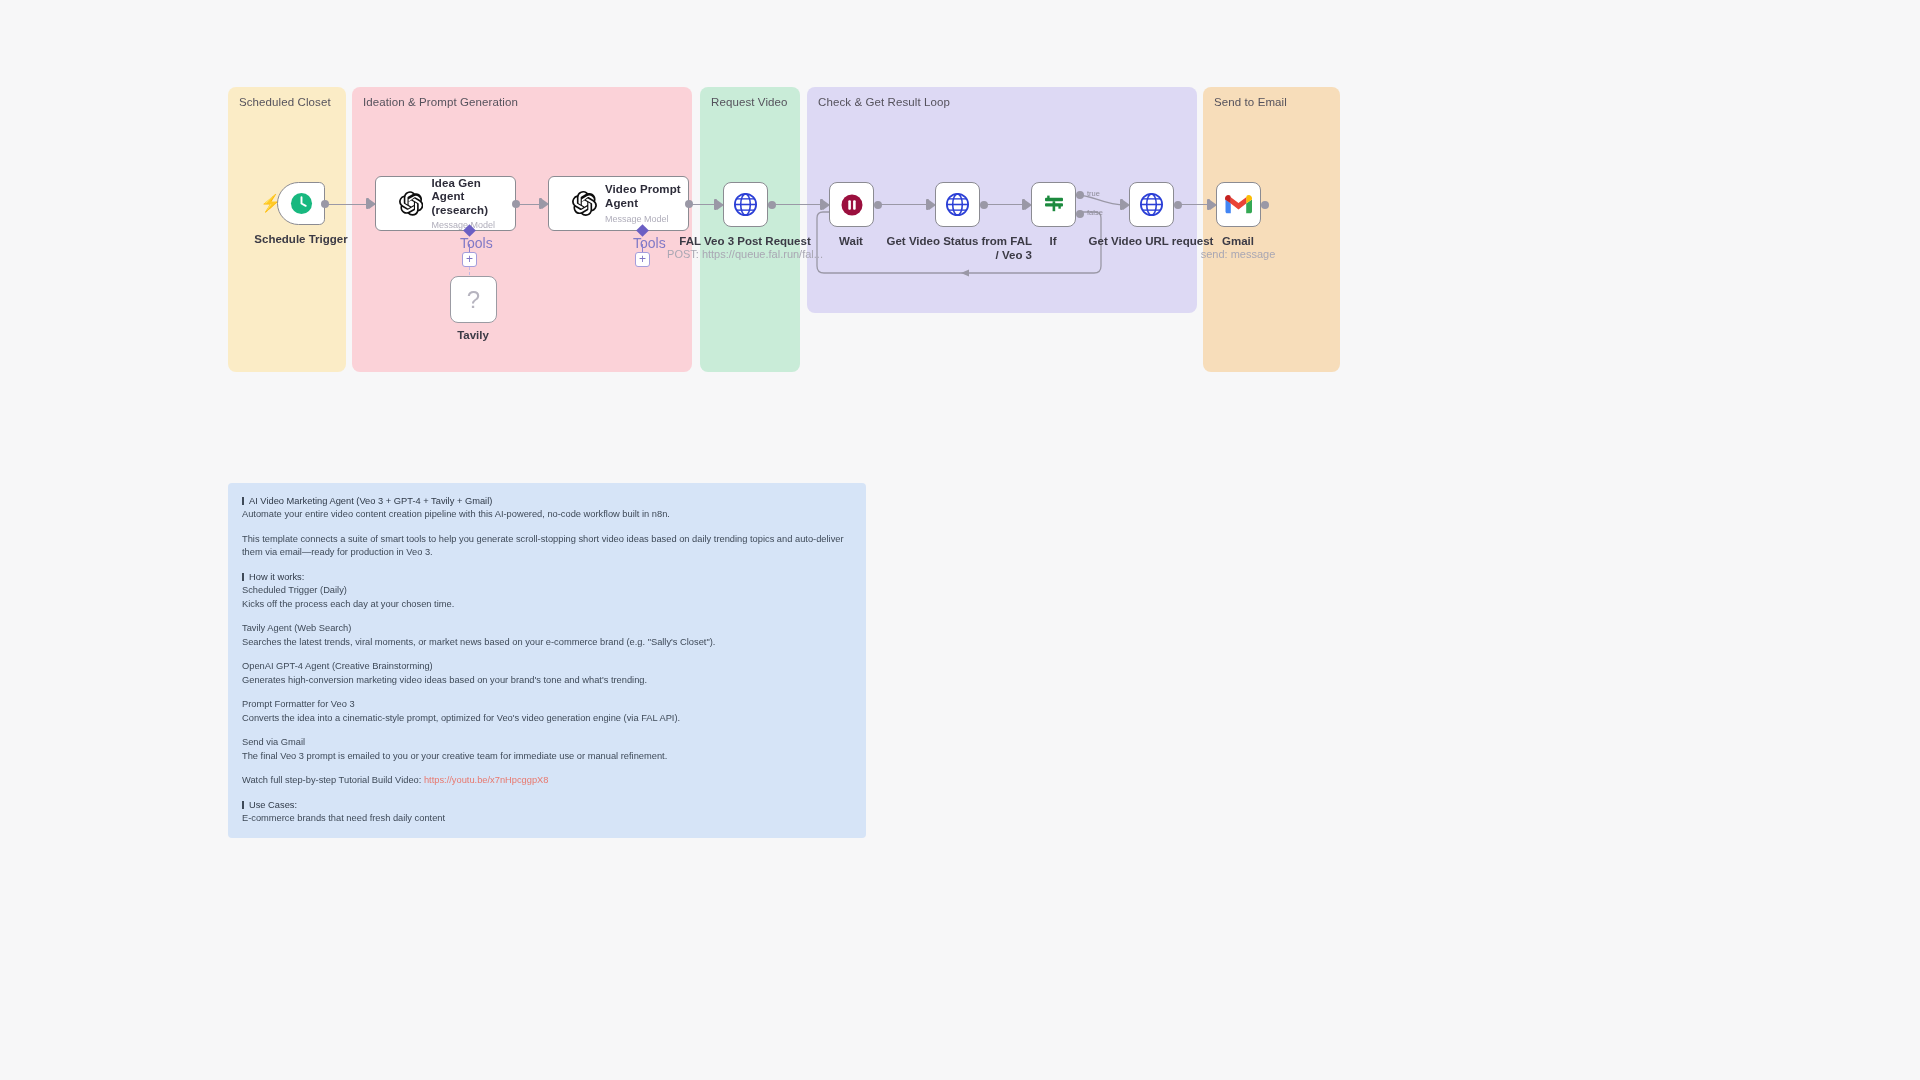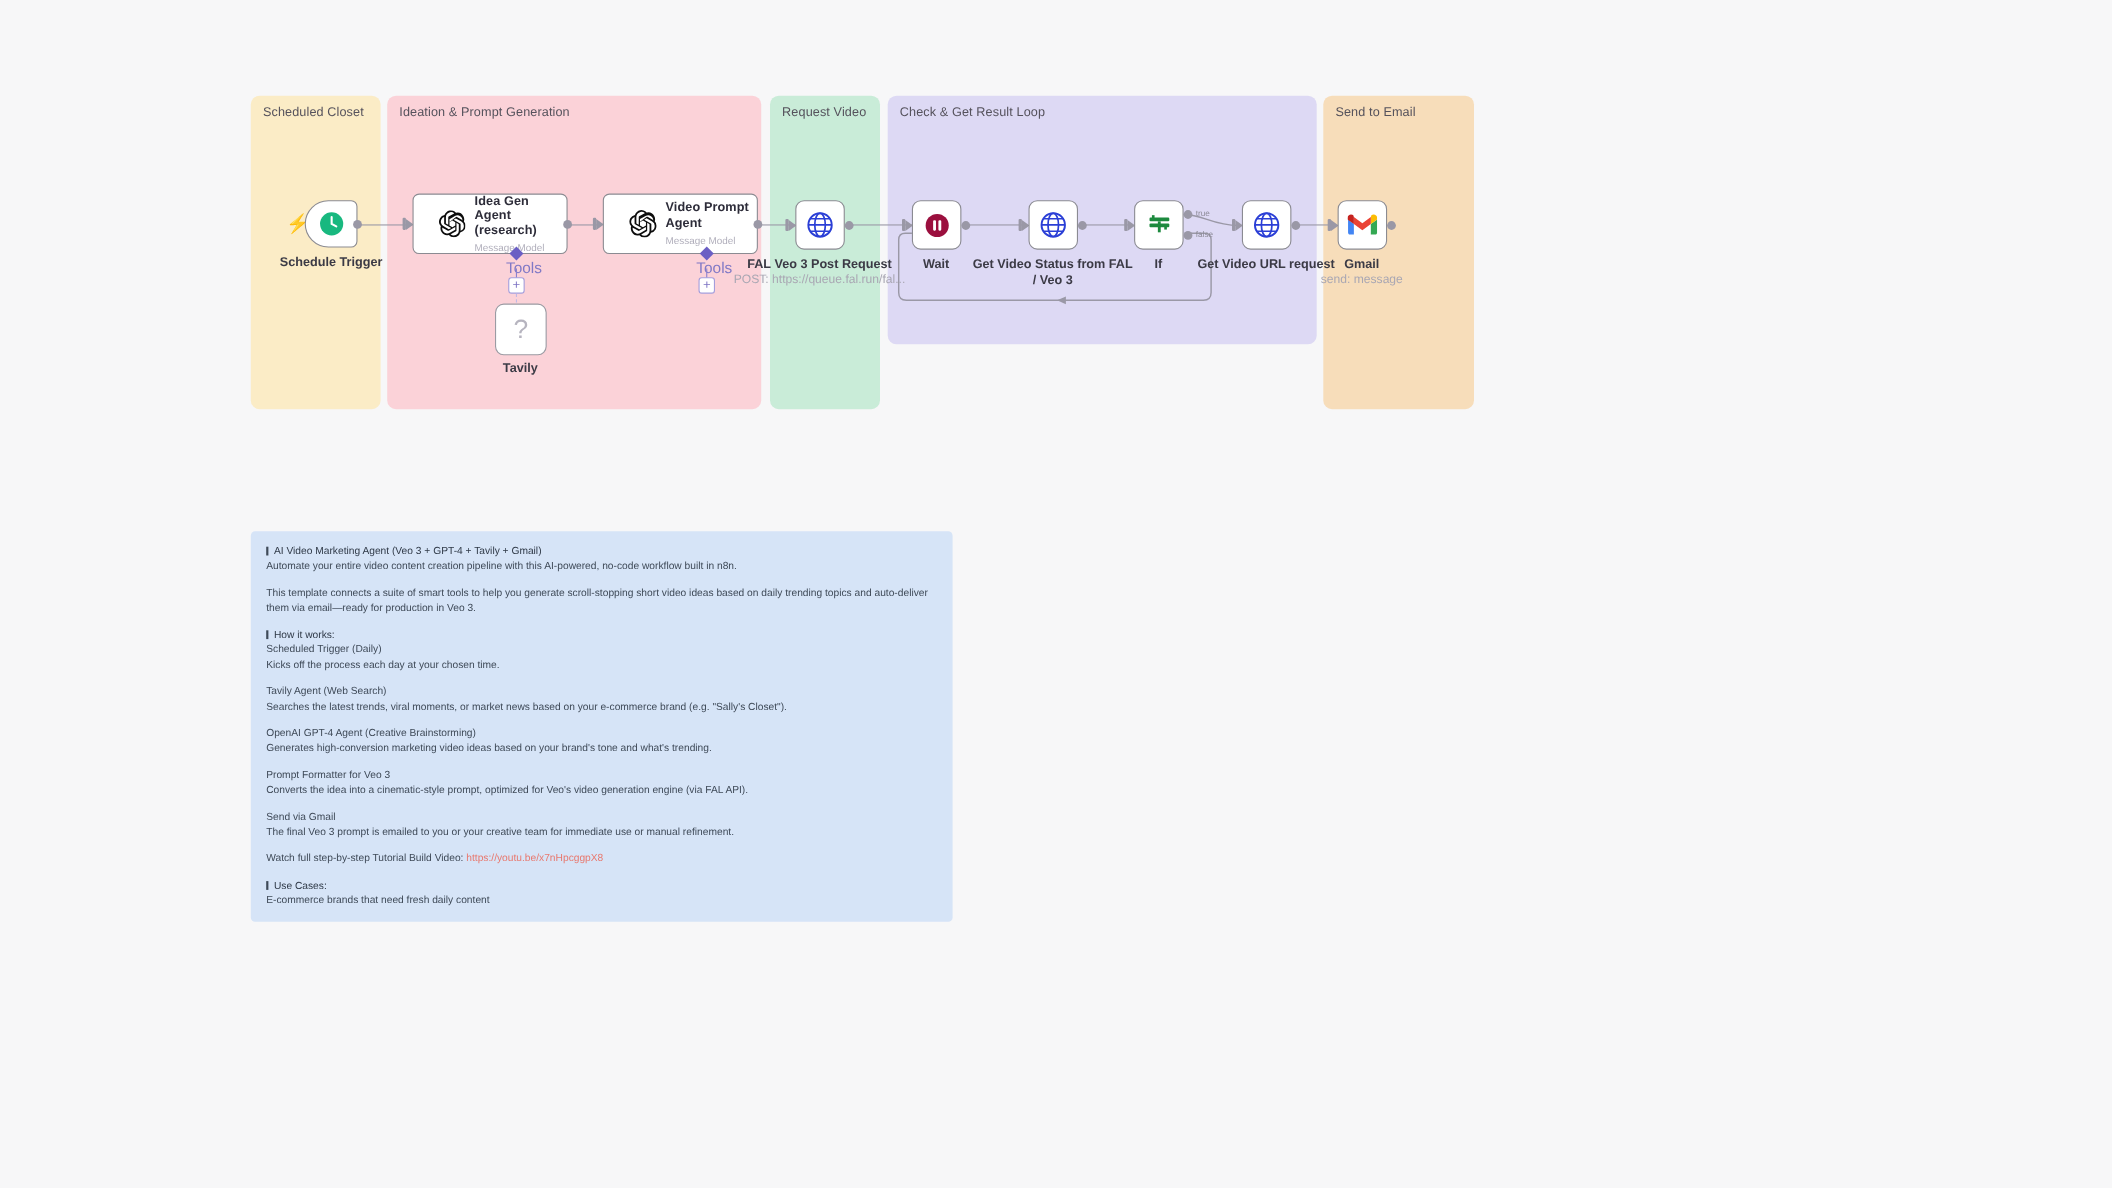--- a/index.html
+++ b/index.html
@@ -50,21 +50,21 @@
     background: #fff;
   }
   .node-label {
     position: absolute;
     top: 76px; left: 50%;
     transform: translateX(-50%);
     font-size: 11.5px;
     font-weight: bold;
     color: #3b3a45;
     white-space: nowrap;
-    text-align: center;
+    text-align: right;
     line-height: 1.25;
   }
   .node-label.two-line { white-space: normal; width: 150px; }
   .node-sub {
     position: absolute;
     top: 92px; left: 50%;
     transform: translateX(-50%);
     font-size: 11px;
     color: #a9a7b3;
     white-space: nowrap;

